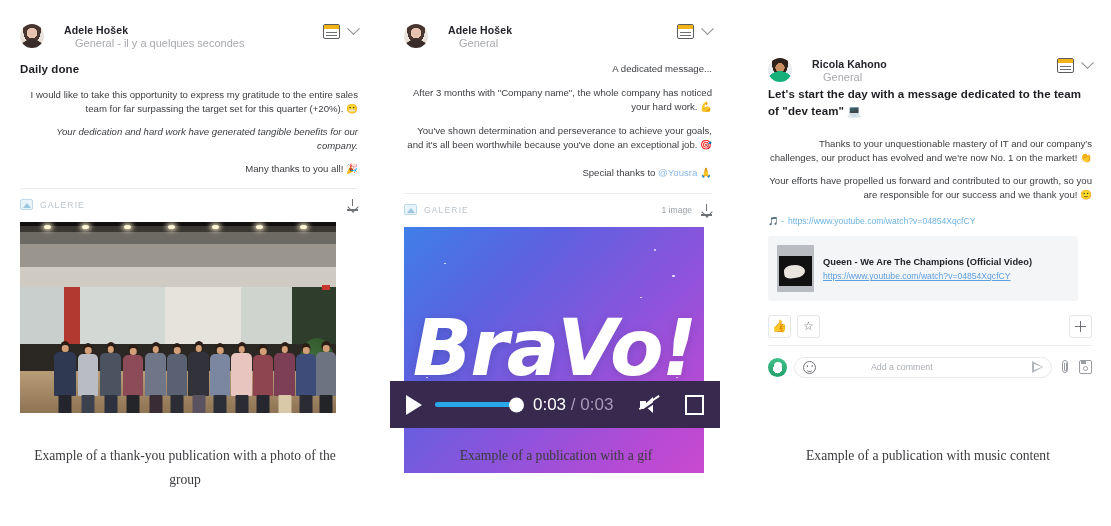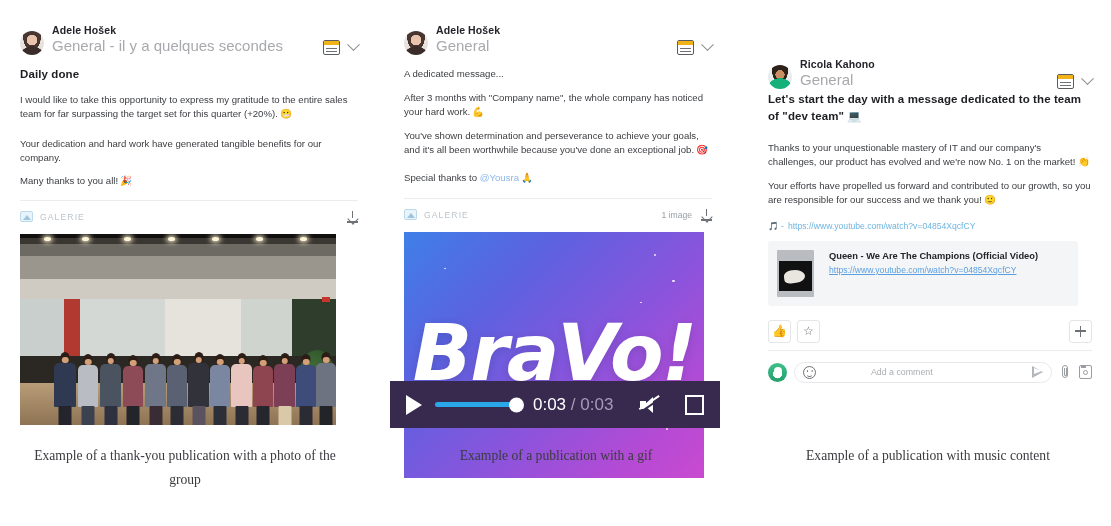--- a/index.html
+++ b/index.html
@@ -5,46 +5,46 @@
   html,body{margin:0;padding:0;}
   body{
     width:1111px;height:526px;background:#ffffff;
     font-family:"Liberation Sans", sans-serif;
     color:#2f3033;overflow:hidden;position:relative;
   }
   .stage{position:absolute;inset:0;}
 
   
   .panel{position:absolute;background:#ffffff;}
-  .post-head{display:flex;align-items:flex-end;padding:0;}
+  .post-head{display:flex;align-items:flex-start;padding:0;gap:12px;}
   .avatar{width:24px;height:24px;border-radius:50%;flex:0 0 24px;overflow:hidden;position:relative;background:#ddd;}
   .av-adele{background:
       radial-gradient(circle at 50% 118%, #3a2c28 0 42%, rgba(0,0,0,0) 43%),
       radial-gradient(circle at 50% 38%, #e8c3ad 0 27%, rgba(0,0,0,0) 28%),
       radial-gradient(ellipse at 50% 22%, #4a3631 0 52%, rgba(0,0,0,0) 53%),
       linear-gradient(#efeae6,#e3dcd6);}
   .av-ricola{background:
       radial-gradient(circle at 50% 112%, #16b07b 0 46%, rgba(0,0,0,0) 47%),
       radial-gradient(circle at 50% 40%, #c98f63 0 24%, rgba(0,0,0,0) 25%),
       radial-gradient(ellipse at 50% 24%, #2e2119 0 46%, rgba(0,0,0,0) 47%),
       linear-gradient(#eef1f3,#e3e8ea);}
   .hname{font-size:10.5px;font-weight:bold;color:#23242a;line-height:1.15;letter-spacing:.1px;}
-  .hmeta{font-size:15px;color:#a7a9ad;line-height:1.2;margin-top:1px;}
+  .hmeta{font-size:11px;color:#a7a9ad;line-height:1.2;margin-top:1px;margin-left:11px;}
   .head-txt{margin-left:8px;}
   .head-right{margin-left:auto;display:flex;align-items:center;gap:9px;}
 
   
   .news-ico{width:17px;height:15px;border:1.5px solid #5a5c60;border-radius:2px;background:#fff;position:relative;box-sizing:border-box;}
   .news-ico:before{content:"";position:absolute;left:0;right:0;top:0;height:4px;background:#f2b318;}
   .news-ico:after{content:"";position:absolute;left:2px;right:2px;top:6.5px;height:1.4px;background:#6d7074;
      box-shadow:0 3px 0 0 #6d7074;}
   .chev{width:8px;height:8px;border-right:1.4px solid #8b8d91;border-bottom:1.4px solid #8b8d91;transform:rotate(45deg) translate(-2px,-2px);}
 
   .ptitle{font-weight:bold;font-size:11.5px;color:#1d1e22;letter-spacing:.1px;}
-  .ptxt{font-size:9.6px;line-height:1.45;color:#3b3d41;}
+  .ptxt{font-size:9.6px;line-height:1.45;color:#3b3d41;text-align:right;}
   .mention{color:#8bb8e8;}
 
   .divider{height:1px;background:#ececec;}
   .gal-row{display:flex;align-items:center;height:20px;}
   .gal-ico{width:13px;height:11px;border:1.2px solid #bcd9ea;border-radius:2px;background:#e8f3fa;position:relative;box-sizing:border-box;margin-right:7px;}
   .gal-ico:before{content:"";position:absolute;left:1.5px;bottom:1px;width:0;height:0;border-left:4px solid transparent;border-right:4px solid transparent;border-bottom:5px solid #9cc6df;}
   .gal-lbl{font-size:8.6px;letter-spacing:1.1px;color:#bcc4cb;}
   .gal-right{margin-left:auto;display:flex;align-items:center;gap:9px;}
   .gal-cnt{font-size:8.6px;color:#9aa0a6;}
   .dl{width:11px;height:12px;position:relative;}
@@ -91,21 +91,21 @@
   .mute i{position:absolute;left:-1px;top:7px;width:24px;height:2.4px;background:#382a4e;transform:rotate(-34deg);box-shadow:0 -3px 0 0 #fff;}
   .fs{position:relative;width:20px;height:20px;}
   .fs span{position:absolute;width:8px;height:8px;}
   .fs span:nth-child(1){left:0;top:0;border-left:2.6px solid #fff;border-top:2.6px solid #fff;}
   .fs span:nth-child(2){right:0;top:0;border-right:2.6px solid #fff;border-top:2.6px solid #fff;}
   .fs span:nth-child(3){left:0;bottom:0;border-left:2.6px solid #fff;border-bottom:2.6px solid #fff;}
   .fs span:nth-child(4){right:0;bottom:0;border-right:2.6px solid #fff;border-bottom:2.6px solid #fff;}
 
   
   .linkline{font-size:8.6px;color:#6fb4e0;display:flex;align-items:center;gap:4px;}
-  .ytcard{background:#f4f5f6;border-radius:3px;display:flex;padding:9px;box-sizing:border-box;gap:15px;}
+  .ytcard{background:#f4f5f6;border-radius:3px;display:flex;padding:9px;box-sizing:border-box;gap:9px;align-items:center;}
   .ytthumb{width:37px;height:47px;flex:0 0 37px;background:#b9bcc0;position:relative;overflow:hidden;border-radius:1px;}
   .ytthumb:before{content:"";position:absolute;left:2px;top:11px;right:2px;bottom:6px;background:#111;}
   .ytthumb:after{content:"";position:absolute;left:7px;top:20px;width:21px;height:13px;background:#e9e6df;border-radius:40% 55% 45% 30%;transform:rotate(-7deg);}
   .yttitle{font-size:9.3px;font-weight:bold;color:#23242a;line-height:1.3;}
   .ytdesc{font-size:8.6px;color:#4b4d51;line-height:1.42;margin-top:2px;}
   .ytlink{font-size:8.6px;color:#5b9fe0;text-decoration:underline;margin-top:3px;display:block;}
 
   .actbar{display:flex;align-items:center;height:26px;}
   .actbtn{width:21px;height:21px;border:1px solid #e4e5e7;border-radius:3px;display:flex;align-items:center;justify-content:center;margin-right:6px;background:#fff;}
   .plusbtn{margin-left:auto;margin-right:0;}
@@ -153,21 +153,21 @@
         <div class="hmeta">General - il y a quelques secondes</div>
       </div>
       <div class="head-right">
         <div class="news-ico"></div>
         <div class="chev"></div>
       </div>
     </div>
 
     <div class="ptitle" style="margin-top:13px;">Daily done</div>
     <div class="ptxt" style="margin-top:13px;">I would like to take this opportunity to express my gratitude to the entire sales team for far surpassing the target set for this quarter (+20%). 😬</div>
-    <div class="ptxt" style="margin-top:16px;">Your dedication and hard work have generated tangible benefits for our company.</div>
+    <div class="ptxt" style="margin-top:9px;font-style:italic;">Your dedication and hard work have generated tangible benefits for our company.</div>
     <div class="ptxt" style="margin-top:9px;">Many thanks to you all! 🎉</div>
 
     <div class="divider" style="margin-top:12px;"></div>
 
     <div class="gal-row" style="margin-top:6px;">
       <div class="gal-ico"></div>
       <div class="gal-lbl">GALERIE</div>
       <div class="gal-right">
         <div class="dl">
             <i></i>

